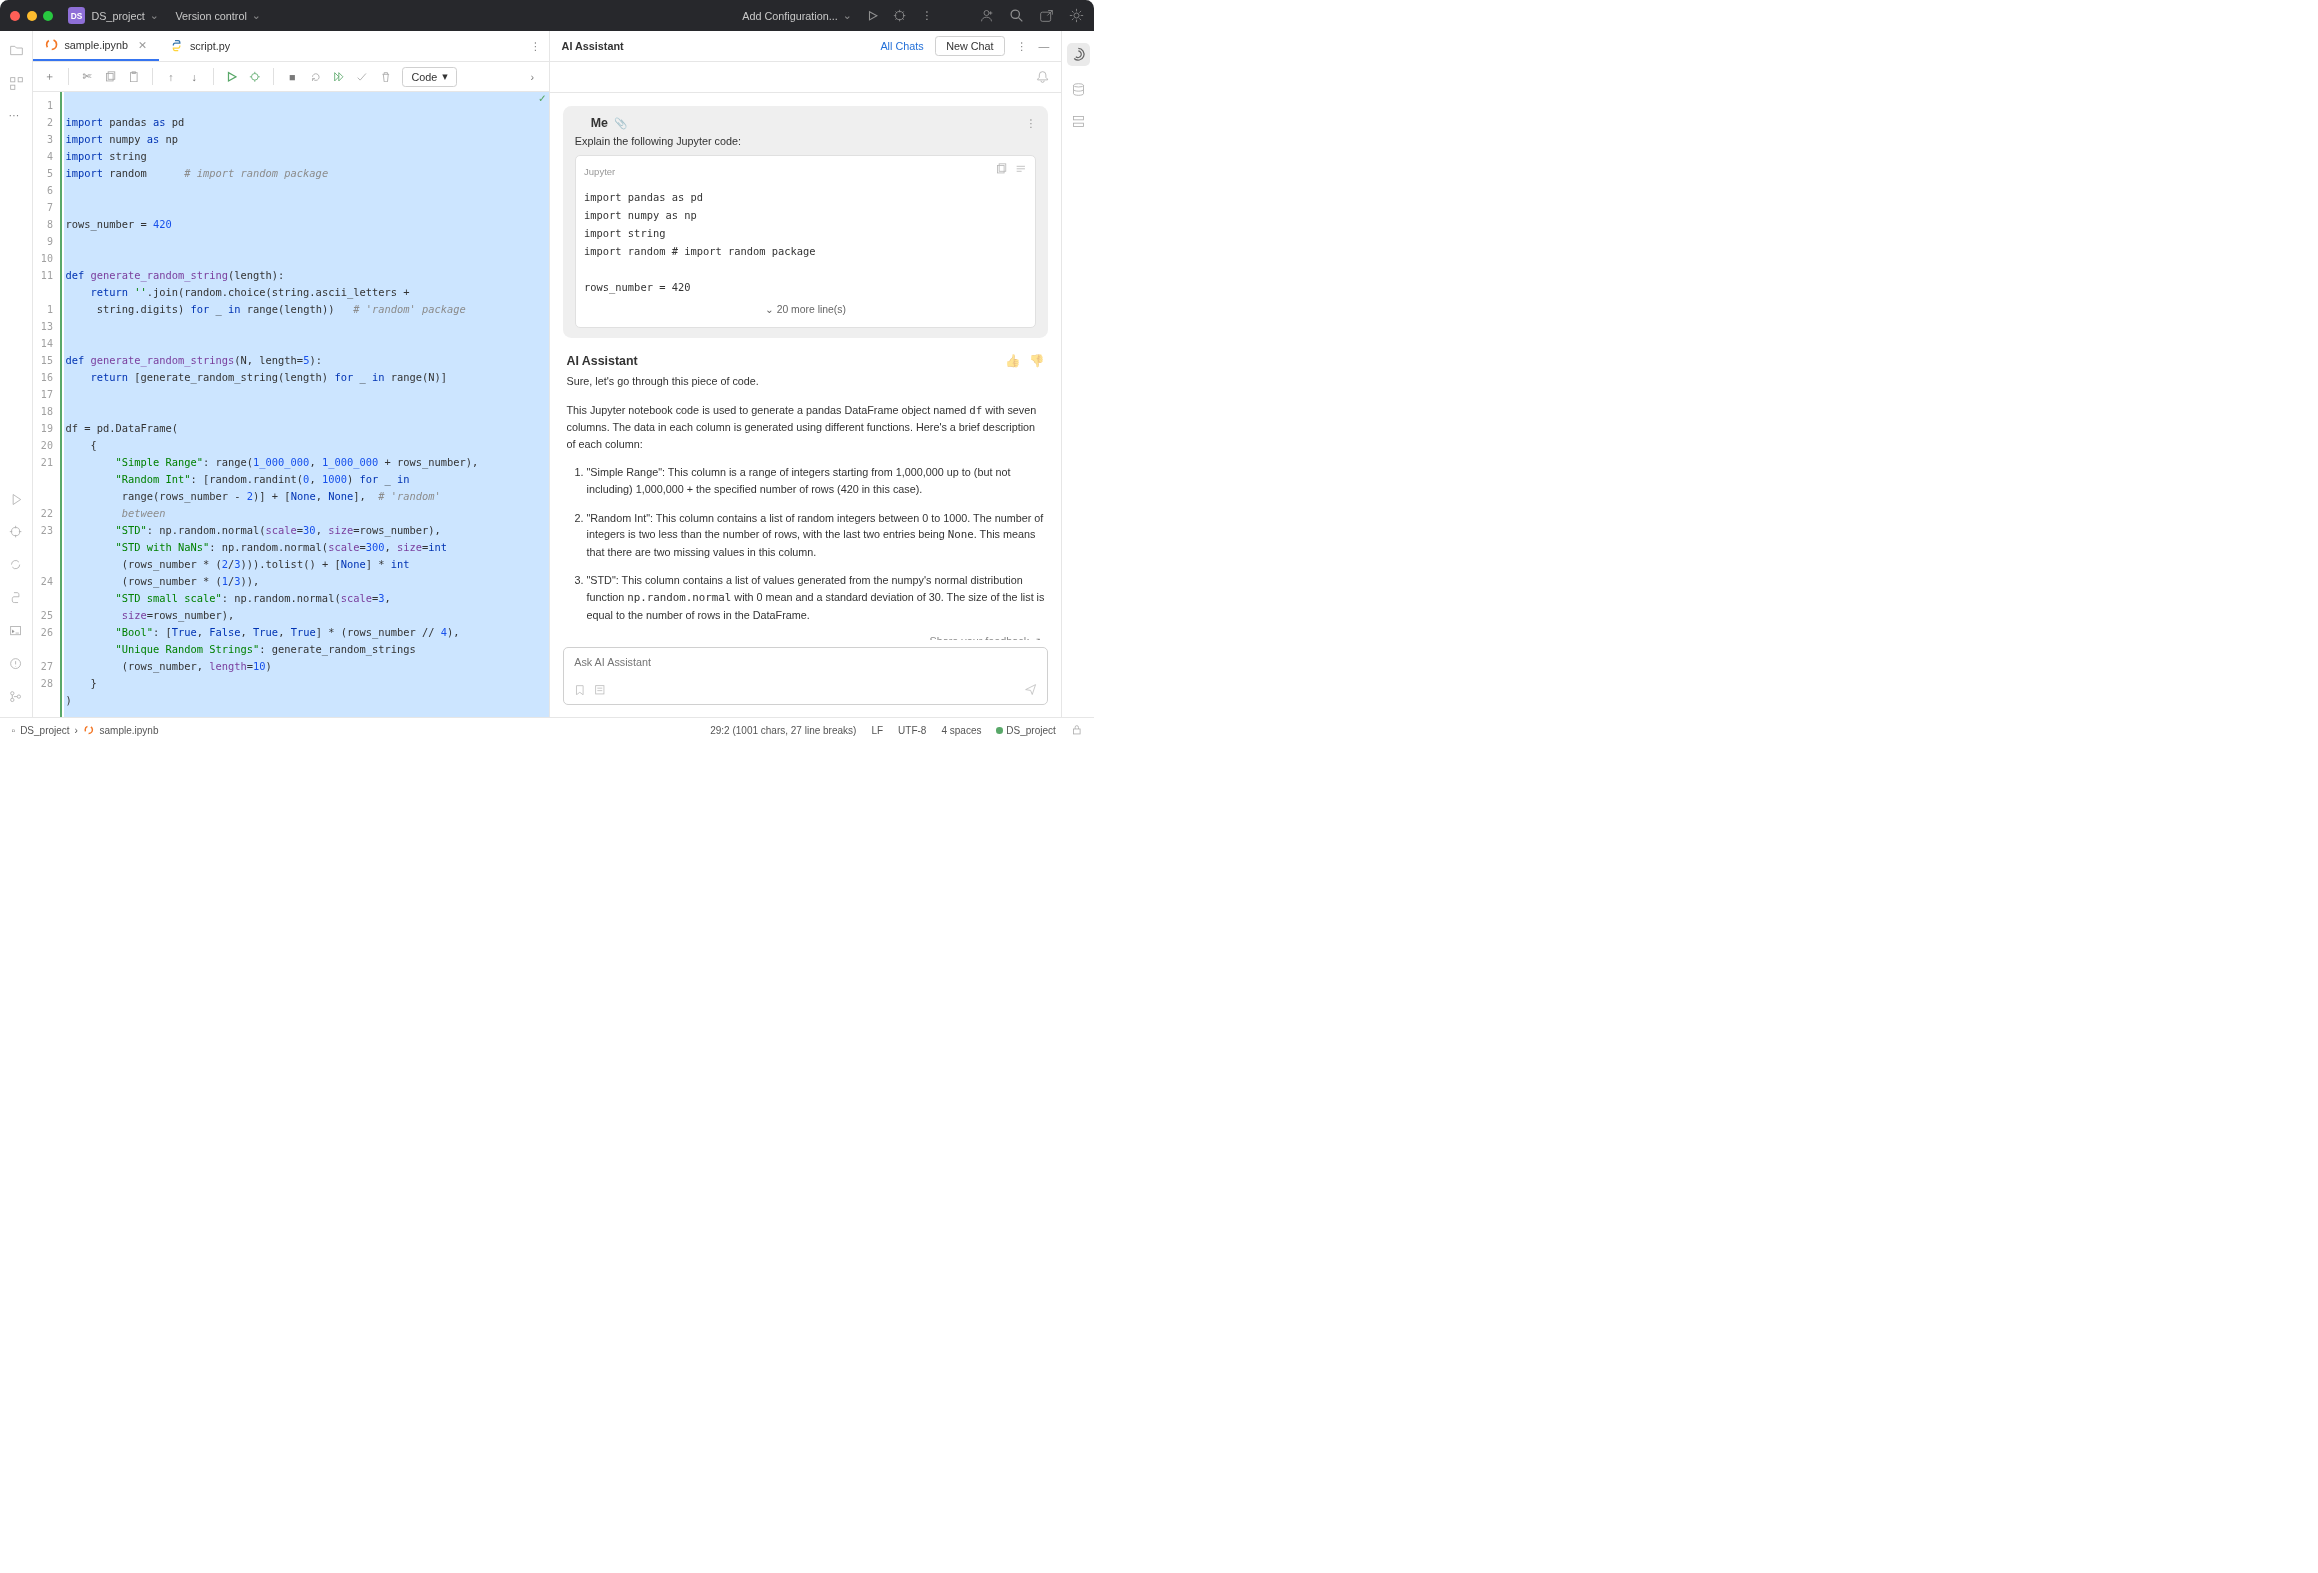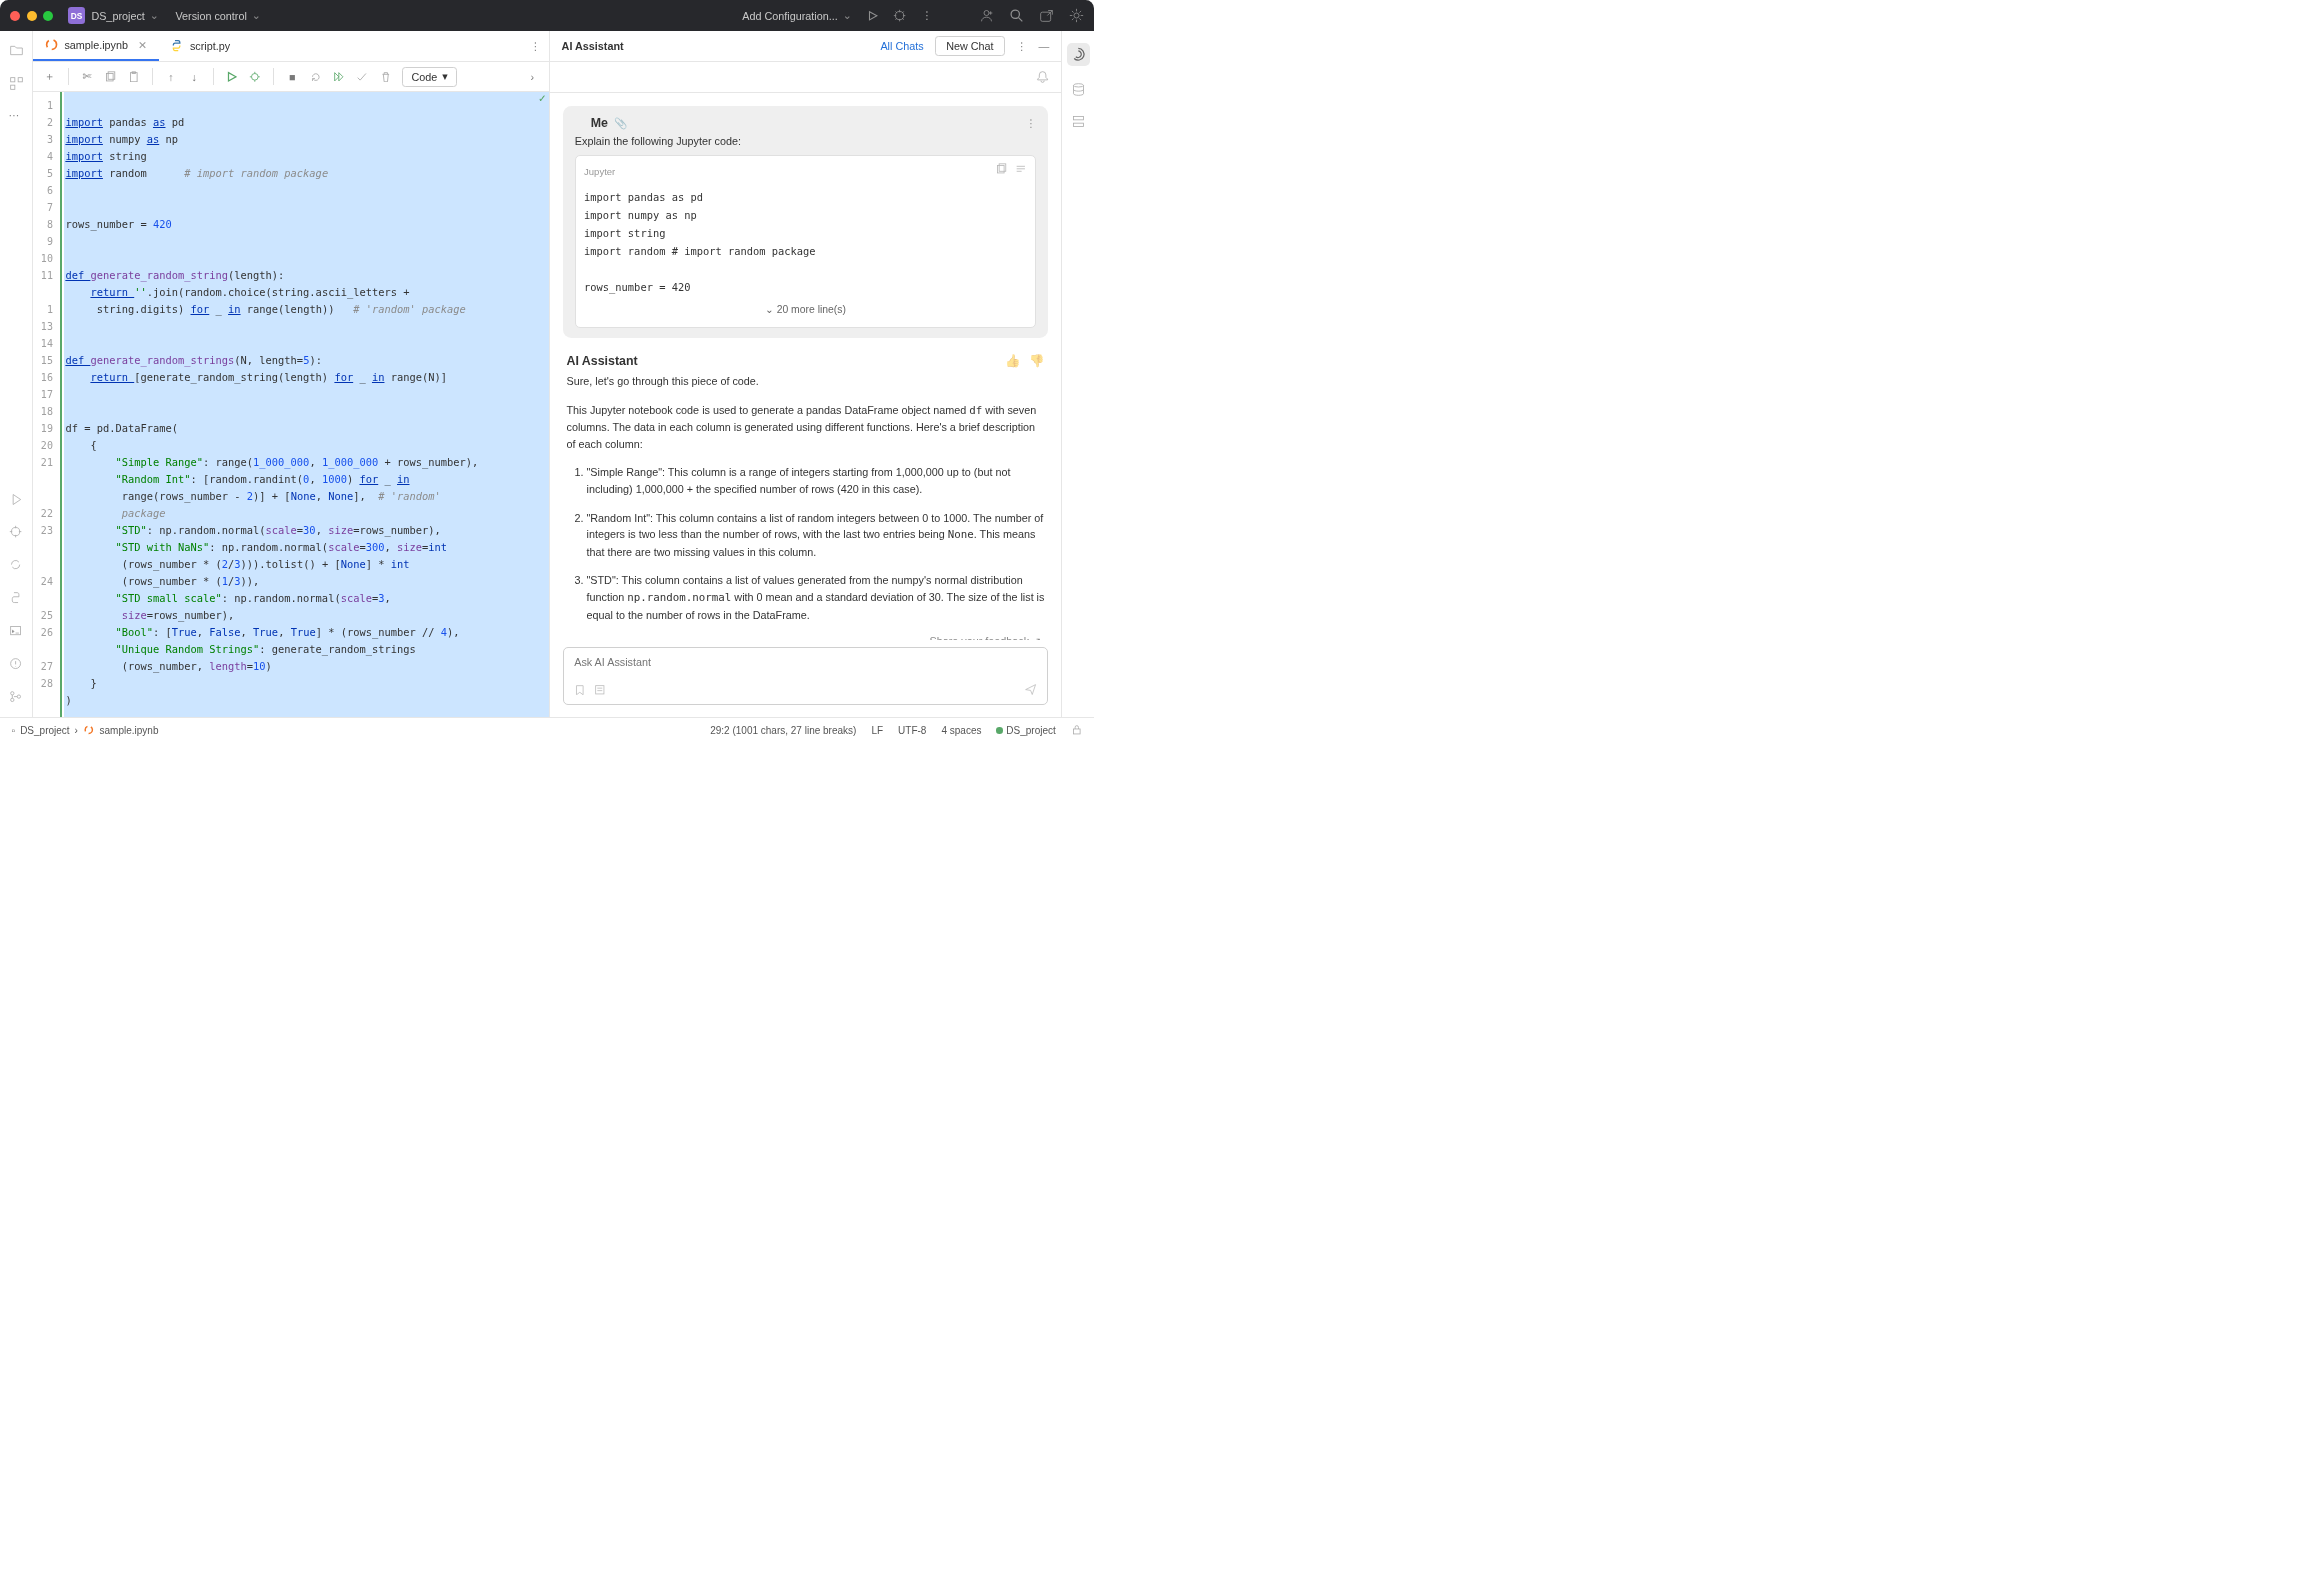--- a/index.html
+++ b/index.html
@@ -37,21 +37,21 @@
 .tb-btn { width: 20px; height: 20px; display: flex; align-items: center; justify-content: center; opacity: 0.65; cursor: pointer; }
 .tb-btn.green { color: #59a869; opacity: 1; }
 .cell-type { border: 0.8px solid #d0d0d0; border-radius: 3.3px; padding: 2.5px 8.3px; margin-left: 3.3px; display: flex; align-items: center; gap: 5px; }
 
 .editor { flex: 1; display: flex; overflow: hidden; position: relative; }
 .in-label { width: 65px; padding-top: 5px; text-align: right; color: #2a7ab0; font-family: ui-monospace, Menlo, monospace; font-size: 10px; padding-right: 8.3px; }
 .gutter-nums { width: 26.5px; text-align: right; color: #a0a0a0; font-family: ui-monospace, Menlo, monospace; font-size: 10px; padding-right: 6.6px; padding-top: 5px; line-height: 17px; }
 .cell-bar { width: 2.5px; background: #59a869; margin-right: 1.7px; }
 .code-area { flex: 1; font-family: ui-monospace, Menlo, monospace; font-size: 10.4px; line-height: 17px; padding: 5px 6.6px 5px 1.7px; background: #cce5ff; white-space: pre; overflow: hidden; position: relative; }
 .code-area .check { position: absolute; top: -1.7px; right: 3.3px; color: #59a869; font-size: 11.6px; }
-.kw { color: #0033b3; text-decoration: underline; } .fn { color: #7a3e9d; } .str { color: #008000; } .num { color: #1750eb; } .cm { color: #8c8c8c; font-style: italic; } .bl { color: #0033b3; }
+.kw { color: #0033b3; } .fn { color: #7a3e9d; } .str { color: #008000; } .num { color: #1750eb; } .cm { color: #8c8c8c; font-style: italic; } .bl { color: #0033b3; }
 
 
 .ai-panel { width: 511px; display: flex; flex-direction: column; }
 .ai-header { height: 31px; display: flex; align-items: center; padding: 0 11.6px; border-bottom: 0.8px solid #e6e6e6; }
 .ai-header .title { font-weight: 600; }
 .ai-header .right { margin-left: auto; display: flex; align-items: center; gap: 11.6px; }
 .all-chats { color: #2470d8; cursor: pointer; }
 .new-chat { border: 0.8px solid #d0d0d0; border-radius: 3.3px; padding: 3.3px 10px; cursor: pointer; }
 
 .ai-body { flex: 1; overflow-y: auto; padding: 13.2px; background: #fff; }
@@ -353,21 +353,21 @@
 
 <span class="kw">def </span><span class="fn">generate_random_strings</span><span>(N, length=</span><span class="num">5</span><span>):</span>
 <span>    </span><span class="kw">return </span><span>[generate_random_string(length) </span><span class="kw">for</span><span> _ </span><span class="kw">in</span><span> range(N)]</span>
 
 
 <span>df = pd.DataFrame(</span>
 <span>    {</span>
 <span>        </span><span class="str">"Simple Range"</span><span>: range(</span><span class="num">1_000_000</span><span>, </span><span class="num">1_000_000</span><span> + rows_number),</span>
 <span>        </span><span class="str">"Random Int"</span><span>: [random.randint(</span><span class="num">0</span><span>, </span><span class="num">1000</span><span>) </span><span class="kw">for</span><span> _ </span><span class="kw">in</span>
 <span>         </span><span>range(rows_number - </span><span class="num">2</span><span>)] + [</span><span class="bl">None</span><span>, </span><span class="bl">None</span><span>],  </span><span class="cm"># 'random'</span>
-<span>         </span><span class="cm">package</span>
+<span>         </span><span class="cm">between</span>
 <span>        </span><span class="str">"STD"</span><span>: np.random.normal(</span><span class="fn">scale</span><span>=</span><span class="num">30</span><span>, </span><span class="fn">size</span><span>=</span><span>rows_number),</span>
 <span>        </span><span class="str">"STD with NaNs"</span><span>: np.random.normal(</span><span class="fn">scale</span><span>=</span><span class="num">300</span><span>, </span><span class="fn">size</span><span>=</span><span class="bl">int</span>
 <span>         </span><span>(rows_number * (</span><span class="num">2</span><span>/</span><span class="num">3</span><span>))).tolist() + [</span><span class="bl">None</span><span>] * </span><span class="bl">int</span>
 <span>         </span><span>(rows_number * (</span><span class="num">1</span><span>/</span><span class="num">3</span><span>)),</span>
 <span>        </span><span class="str">"STD small scale"</span><span>: np.random.normal(</span><span class="fn">scale</span><span>=</span><span class="num">3</span><span>,</span>
 <span>         </span><span class="fn">size</span><span>=</span><span>rows_number),</span>
 <span>        </span><span class="str">"Bool"</span><span>: [</span><span class="bl">True</span><span>, </span><span class="bl">False</span><span>, </span><span class="bl">True</span><span>, </span><span class="bl">True</span><span>] * (rows_number // </span><span class="num">4</span><span>),</span>
 <span>        </span><span class="str">"Unique Random Strings"</span><span>: generate_random_strings</span>
 <span>         </span><span>(rows_number, </span><span class="fn">length</span><span>=</span><span class="num">10</span><span>)</span>
 <span>    }</span>

